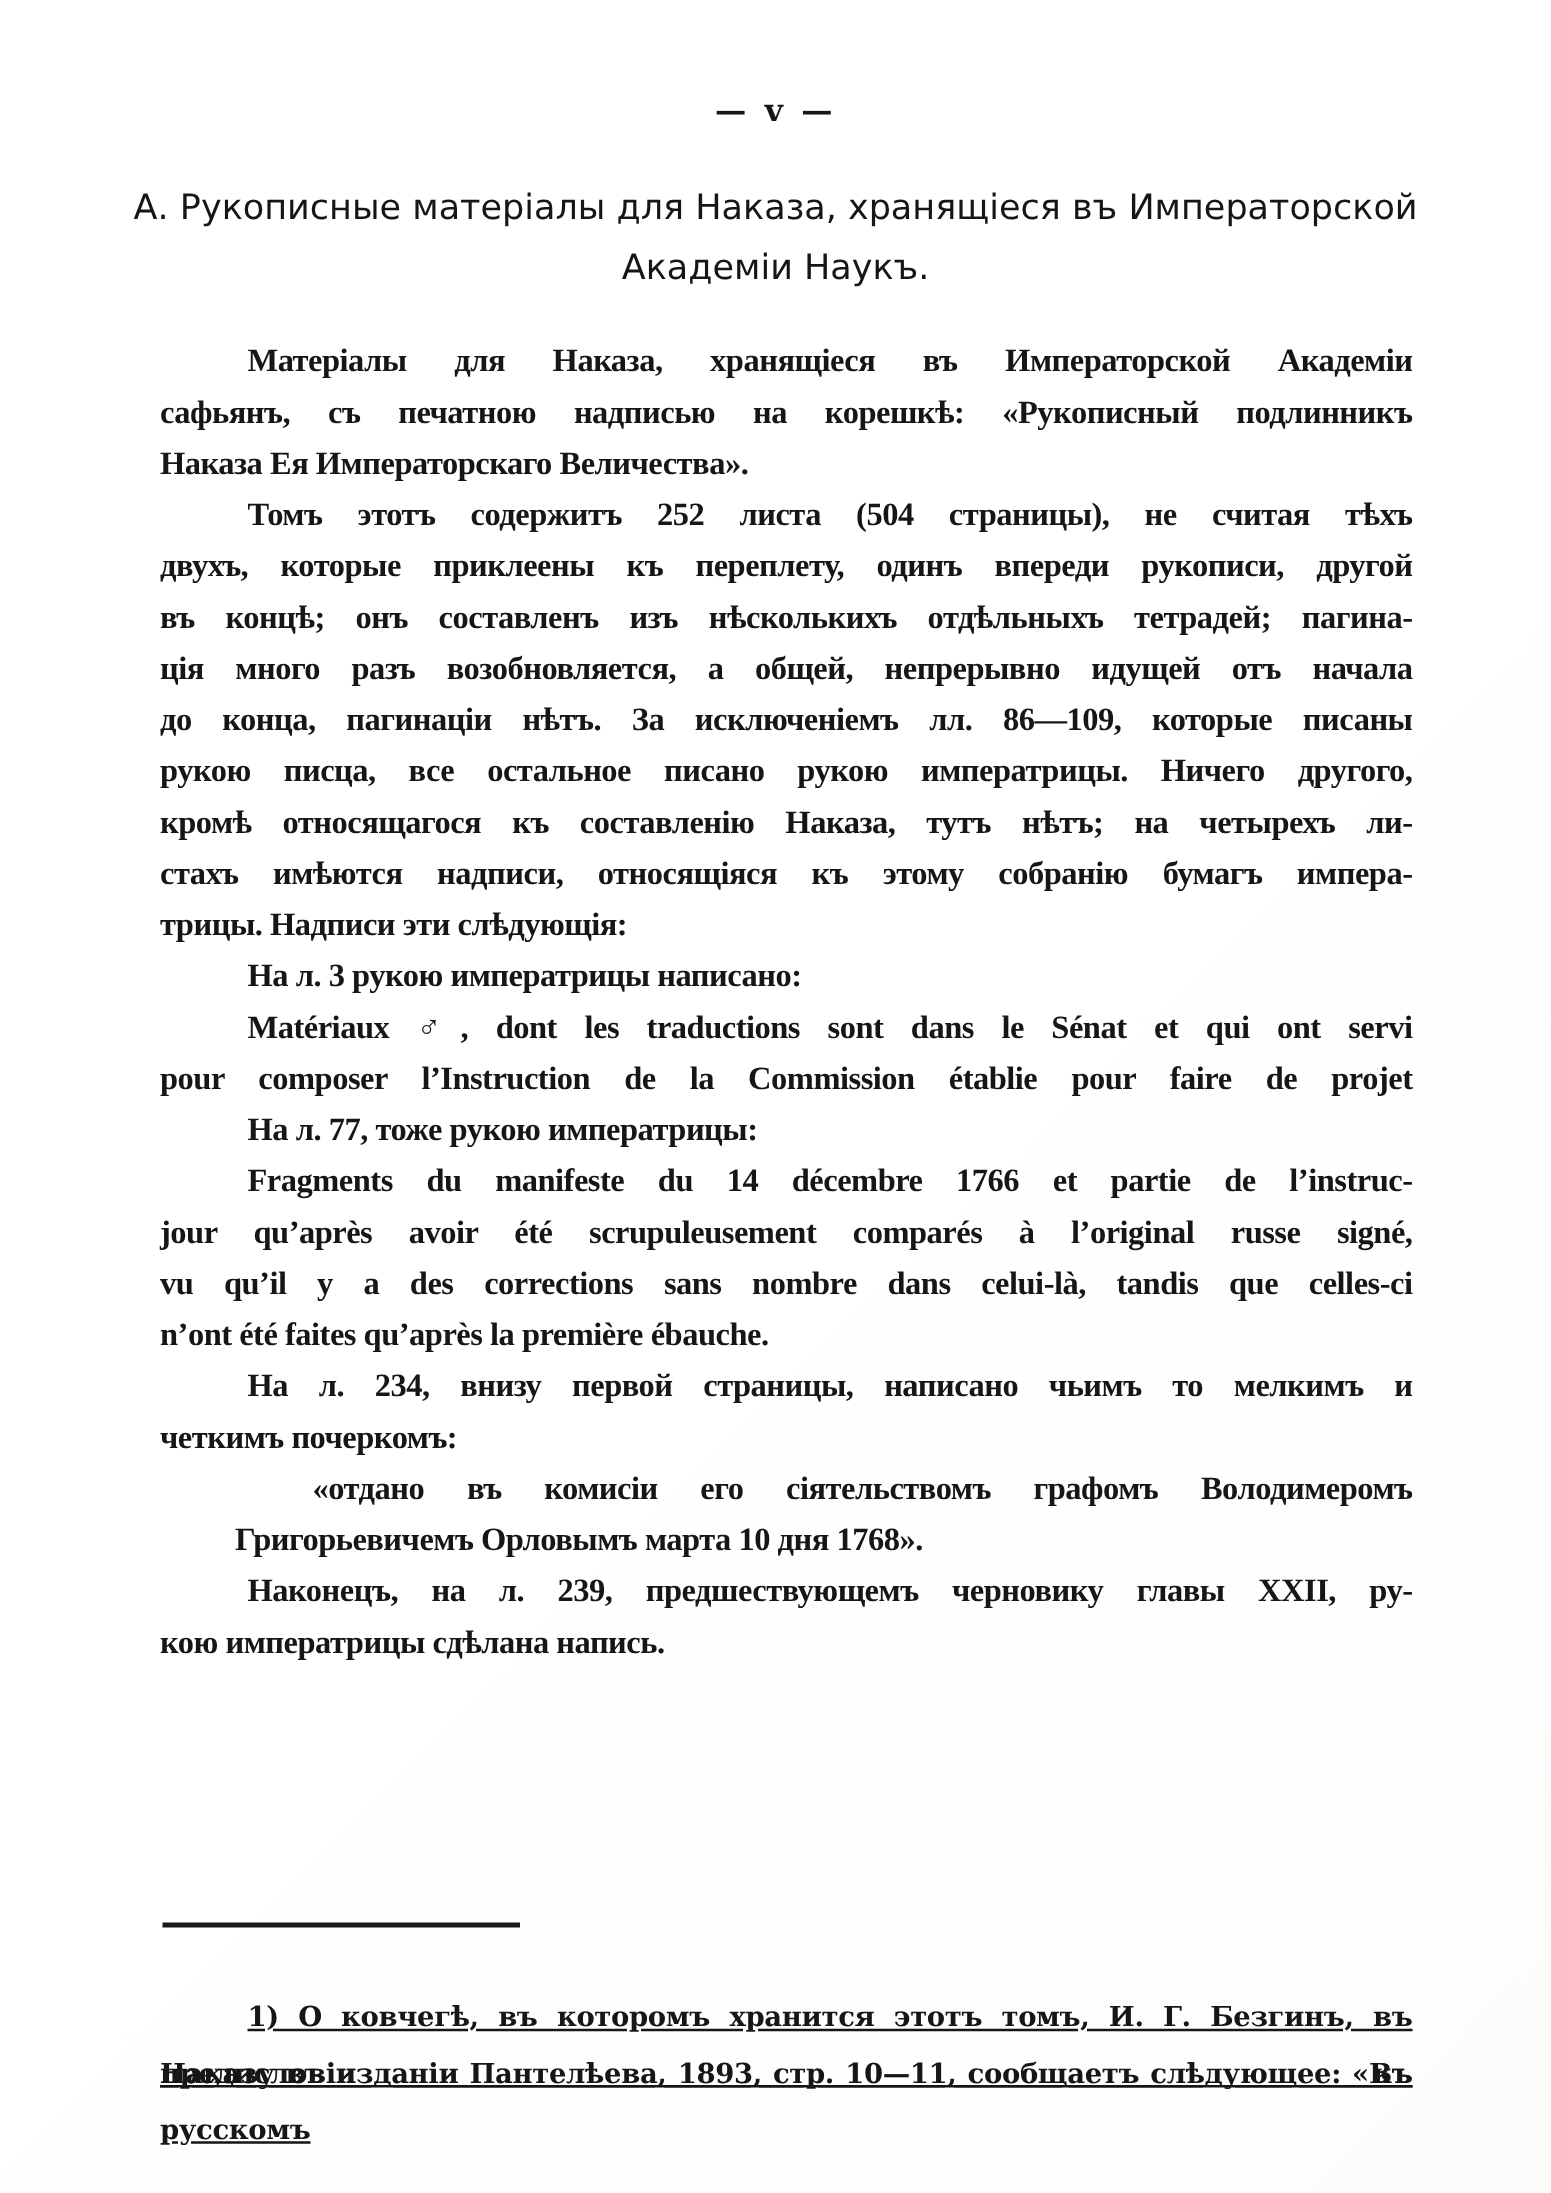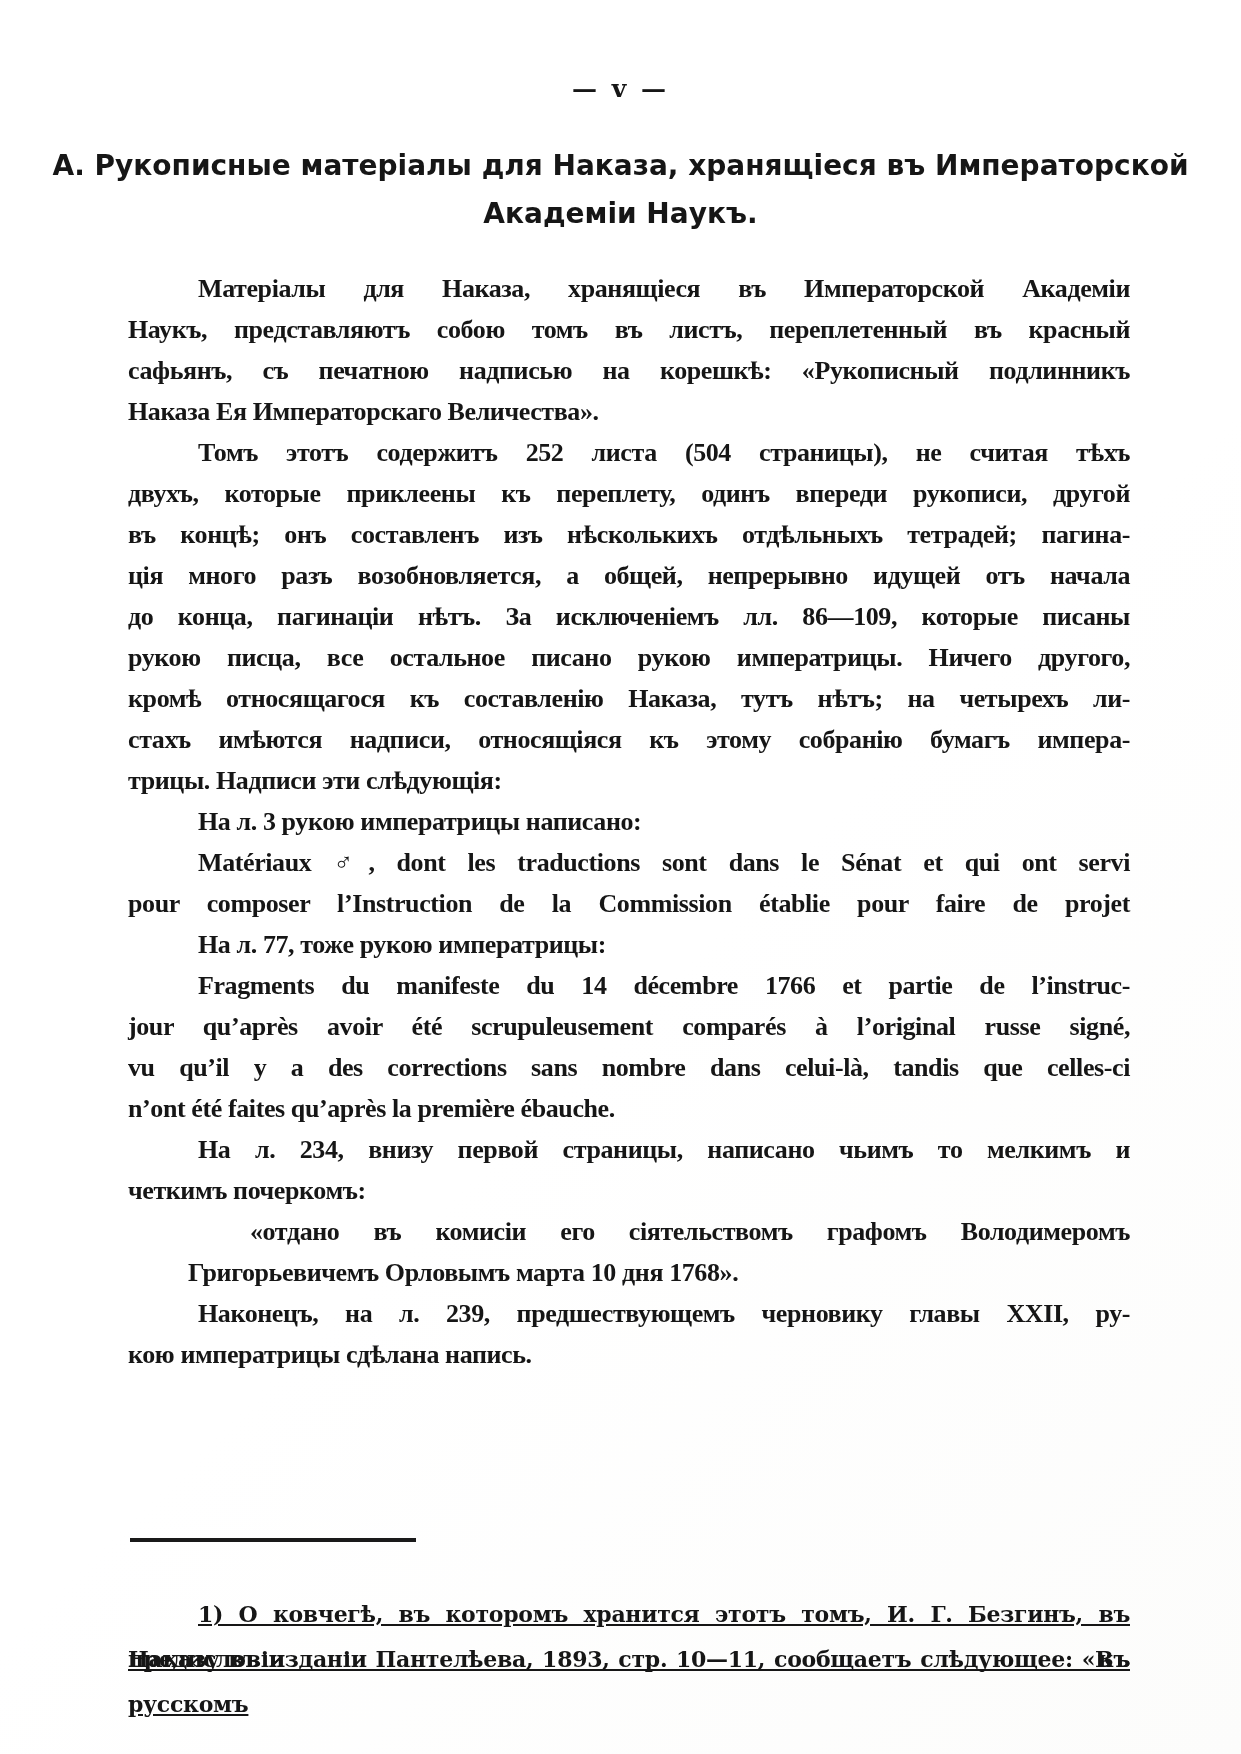--- a/index.html
+++ b/index.html
@@ -19,21 +19,21 @@
     font-size: 25px;
     font-weight: bold;
     letter-spacing: 3px;
     white-space: nowrap;
   }
   .heading {
     position: absolute;
     top: 142px; left: 0; width: 100%;
     text-align: center;
     font-family: "DejaVu Sans", "Liberation Sans", sans-serif;
-    font-weight: bold;
+    font-weight: normal;
     font-size: 28px;
     line-height: 48px;
   }
   .heading .hline { white-space: nowrap; }
   .body {
     position: absolute;
     top: 268px; left: 128px; width: 1002px;
     font-size: 26px;
     font-weight: bold;
     line-height: 41px;
@@ -69,21 +69,20 @@
 
   <div class="pagenum">— v —</div>
 
   <div class="heading">
     <div class="hline">А. Рукописные матеріалы для Наказа, хранящіеся въ Императорской</div>
     <div class="hline">Академіи Наукъ.</div>
   </div>
 
   <div class="body">
     <div class="ln ind j">Матеріалы для Наказа, хранящіеся въ Императорской Академіи</div>
-    <div class="ln j">Наукъ, представляютъ собою томъ въ листъ, переплетенный въ красный</div>
     <div class="ln j">сафьянъ, съ печатною надписью на корешкѣ: «Рукописный подлинникъ</div>
     <div class="ln">Наказа Ея Императорскаго Величества».</div>
     <div class="ln ind j">Томъ этотъ содержитъ 252 листа (504 страницы), не считая тѣхъ</div>
     <div class="ln j">двухъ, которые приклеены къ переплету, одинъ впереди рукописи, другой</div>
     <div class="ln j">въ концѣ; онъ составленъ изъ нѣсколькихъ отдѣльныхъ тетрадей; пагина-</div>
     <div class="ln j">ція много разъ возобновляется, а общей, непрерывно идущей отъ начала</div>
     <div class="ln j">до конца, пагинаціи нѣтъ. За исключеніемъ лл. 86—109, которые писаны</div>
     <div class="ln j">рукою писца, все остальное писано рукою императрицы. Ничего другого,</div>
     <div class="ln j">кромѣ относящагося къ составленію Наказа, тутъ нѣтъ; на четырехъ ли-</div>
     <div class="ln j">стахъ имѣются надписи, относящіяся къ этому собранію бумагъ импера-</div>

